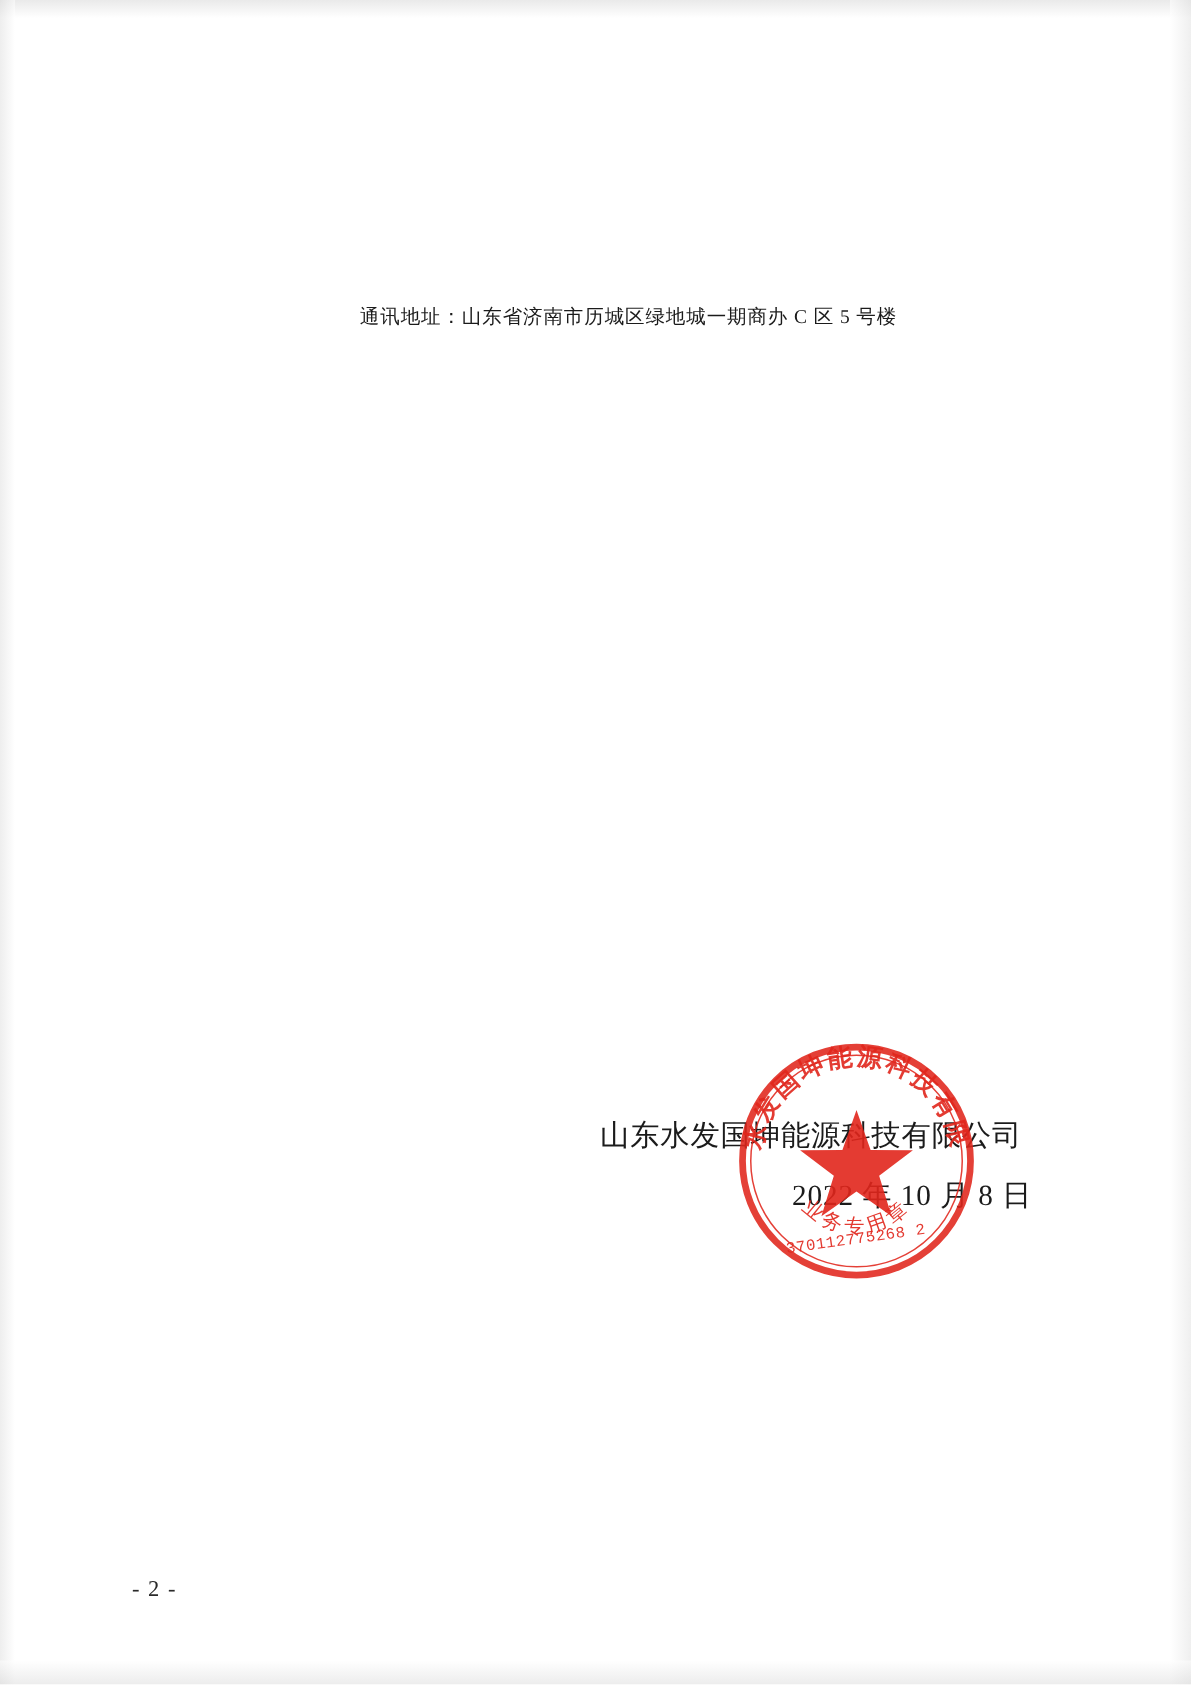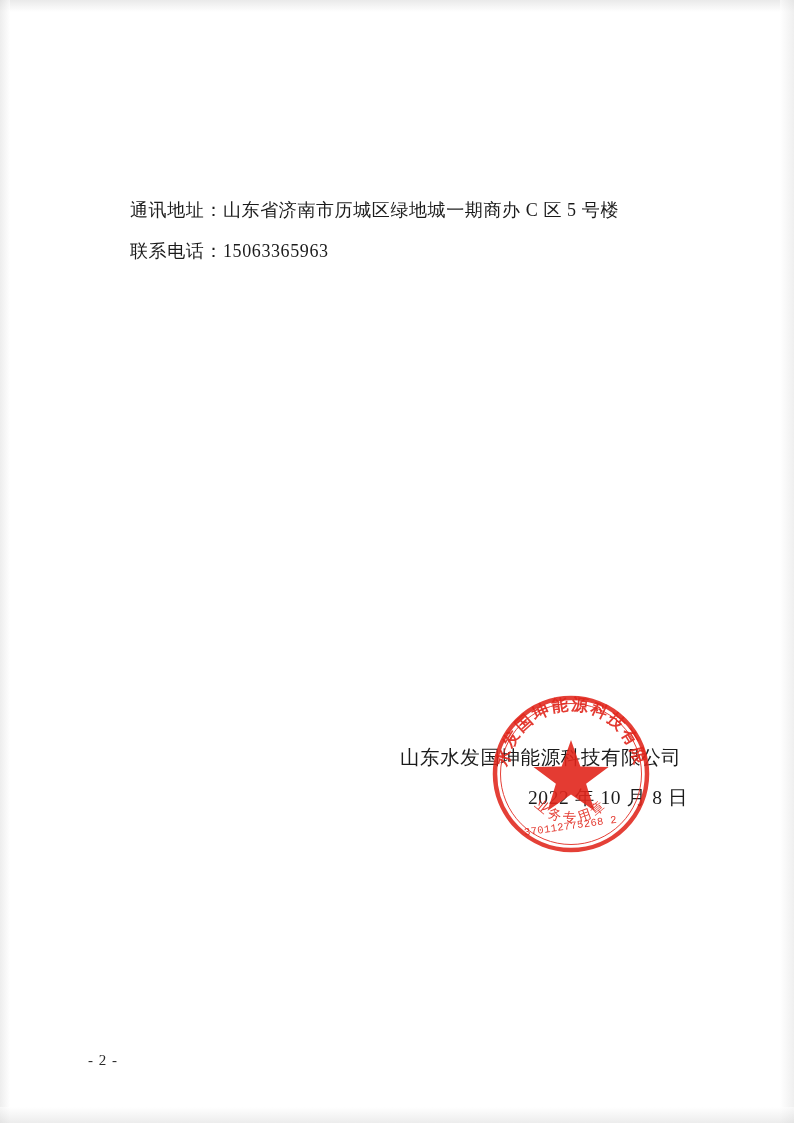--- a/index.html
+++ b/index.html
@@ -54,25 +54,26 @@
   }
 
   .body-block {
     position: absolute;
     left: 88px;
     top: 190px;
     width: 620px;
   }
 
   .para {
-    font-size: 18px;
+    font-size: 13px;
     line-height: 41px;
     letter-spacing: .6px;
     color: #1b1b1b;
     white-space: nowrap;
+    text-align: center;
   }
   .para.indent {
     text-indent: 42px;
   }
   .para.cont {
     text-indent: 0;
   }
 
   .sign-block {
     position: absolute;
@@ -117,21 +118,20 @@
 
 <div class="scan-edge-top"></div>
 <div class="scan-edge-left"></div>
 <div class="scan-edge-right"></div>
 <div class="scan-edge-bottom"></div>
 
 <div class="page">
 
   <div class="body-block">
     <div class="para indent">通讯地址：山东省济南市历城区绿地城一期商办 C 区 5 号楼</div>
-    <div class="para indent">联系电话：15063365963</div>
   </div>
 
   <div class="sign-block">
     <div class="sign-line">山东水发国坤能源科技有限公司</div>
     <div class="sign-line sign-date">2022 年 10 月 8 日</div>
   </div>
 
   <div class="seal">
     <svg width="168" height="168" viewBox="0 0 168 168" xmlns="http://www.w3.org/2000/svg">
       <defs>

